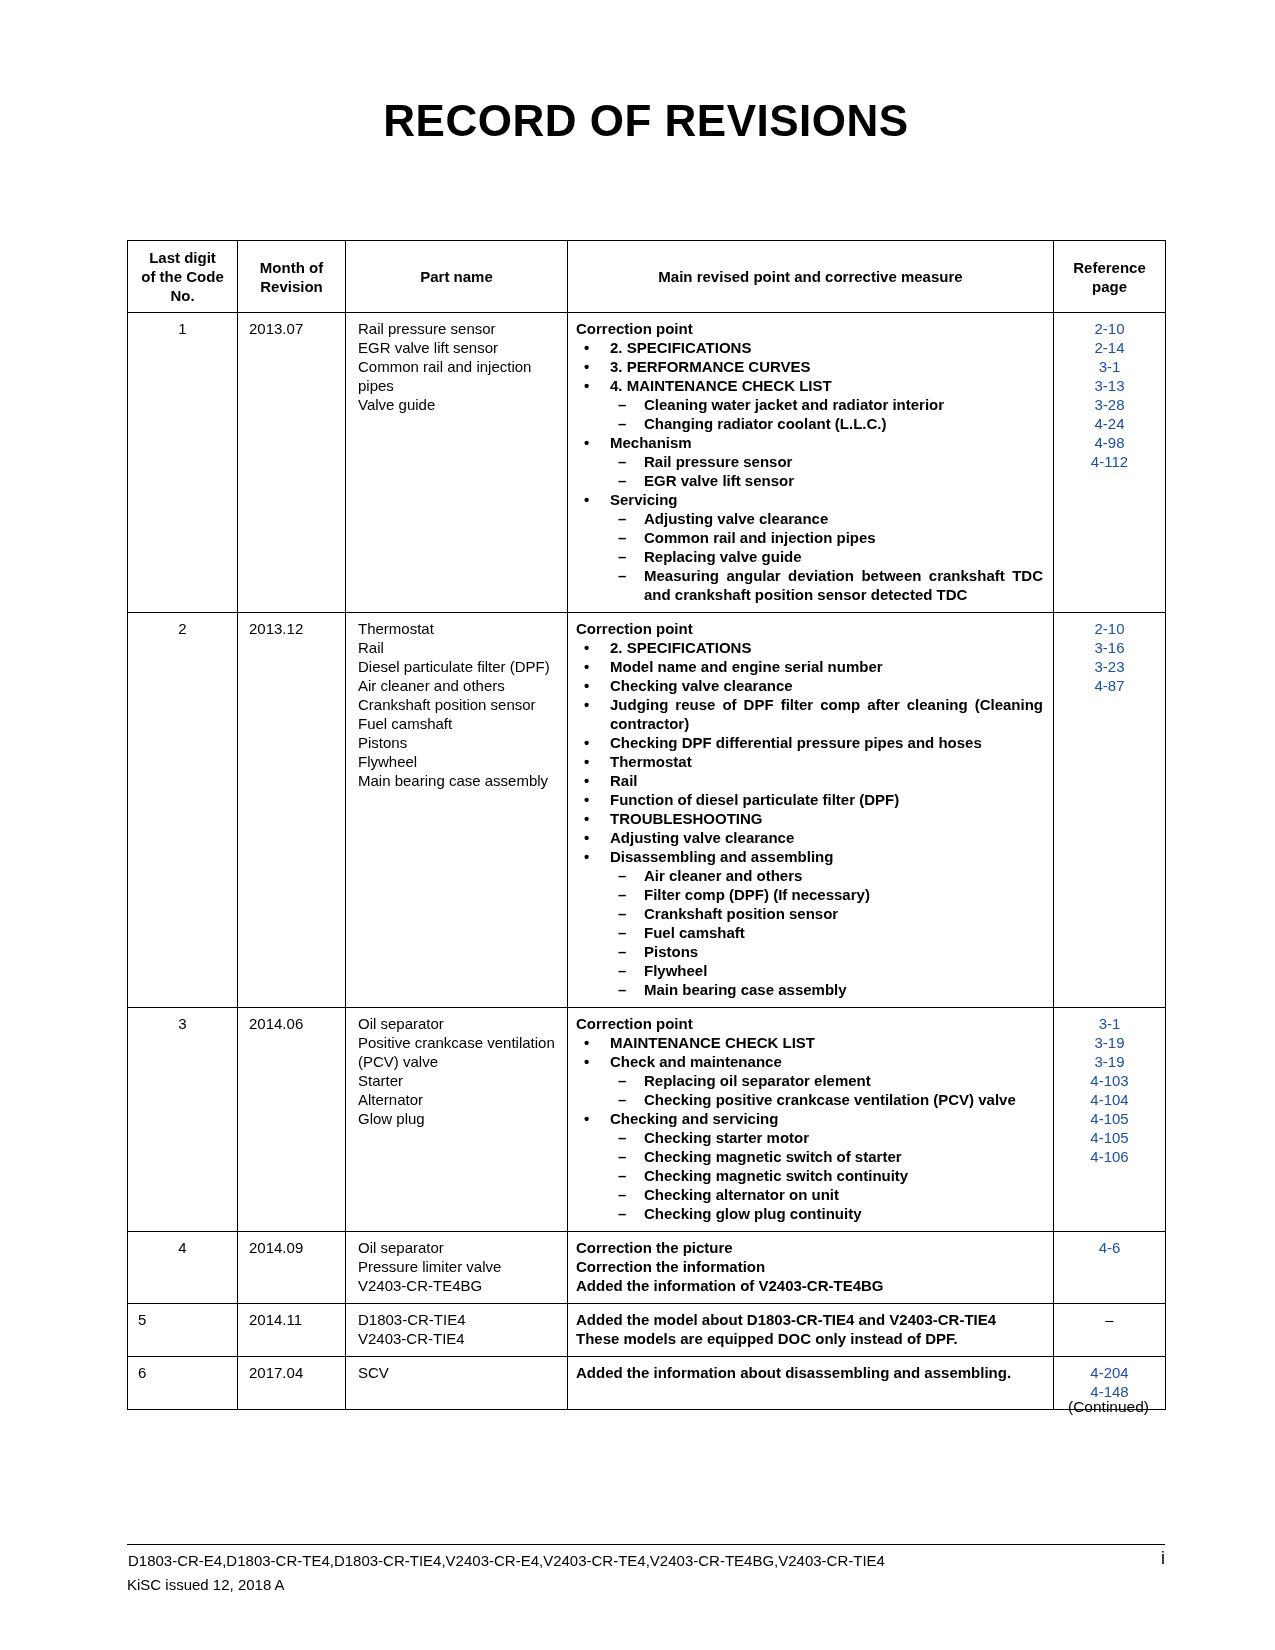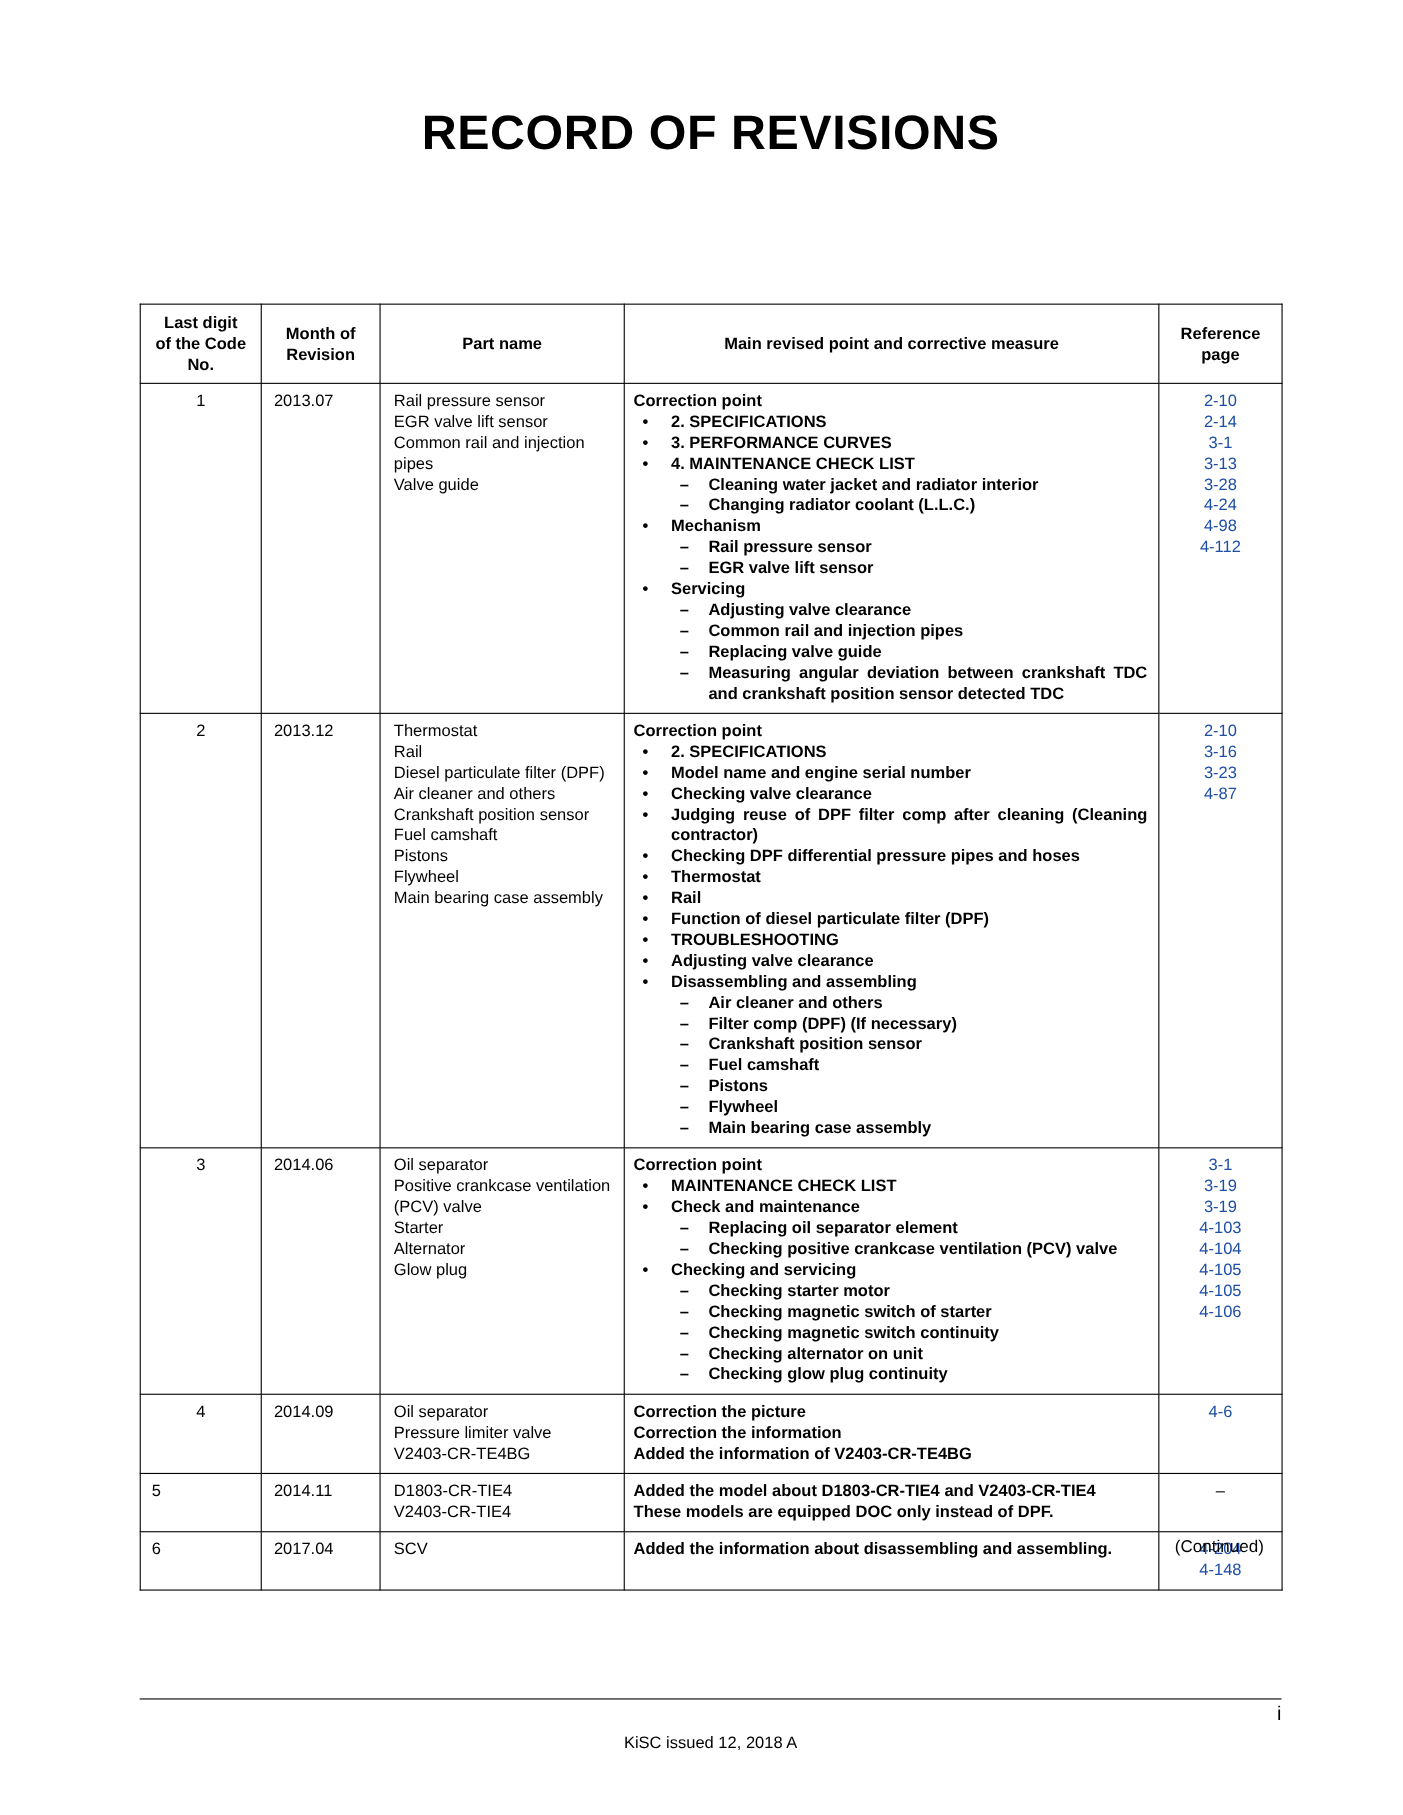--- a/index.html
+++ b/index.html
@@ -17,21 +17,21 @@
     text-align:center; font-size:44px; font-weight:bold; letter-spacing:0.5px;
   }
   .intro {
     position:absolute; top:172px; left:129px; width:1000px;
     font-size:17.5px; line-height:26px;
   }
 
   .table-wrap { position:absolute; top:240px; left:127px; width:1038px; }
   table {
     border-collapse:collapse; width:1038px; table-layout:fixed;
-    font-size:15px; line-height:19px;margin-top:36px;
+    font-size:15px; line-height:19px;
   }
   th, td { border:1px solid #000; vertical-align:top; }
   th {
     font-weight:bold; text-align:center; vertical-align:middle;
     white-space:pre-line; height:72px; padding:6px 4px;
     font-size:15px; line-height:19px;
   }
   td { padding:6px 8px 8px 8px; }
   .code-cell  { text-align:center; padding-left:10px; padding-right:10px; }
   .month-cell { padding-left:11px; }
@@ -66,21 +66,21 @@
   .footer-models {
     position:absolute; top:1552px; left:128px; width:900px;
     font-size:15px; text-align:left;
   }
   .footer-page {
     position:absolute; top:1548px; left:127px; width:1038px;
     text-align:right; font-size:18px;
   }
   .footer-issue {
     position:absolute; top:1576px; left:127px; width:1038px;
-    text-align:center; font-size:15px;
+    text-align:left; font-size:15px;
   }
 </style>
 </head>
 <body>
 
 <div class="page">
 
   <div class="title">RECORD OF REVISIONS</div>
 
 
@@ -406,16 +406,17 @@
               <a class="ref-link" href="#">4-148</a>
             </td>
           </tr>
         </tbody>
     </table>
   </div>
 
   <div class="continued">(Continued)</div>
 
   <div class="footer-rule"></div>
+  <div class="footer-models">D1803-CR-E4,D1803-CR-TE4,D1803-CR-TIE4,V2403-CR-E4,V2403-CR-TE4,V2403-CR-TE4BG,V2403-CR-TIE4</div>
   <div class="footer-page">i</div>
   <div class="footer-issue">KiSC issued 12, 2018 A</div>
 
 </div>
 
 </body></html>

